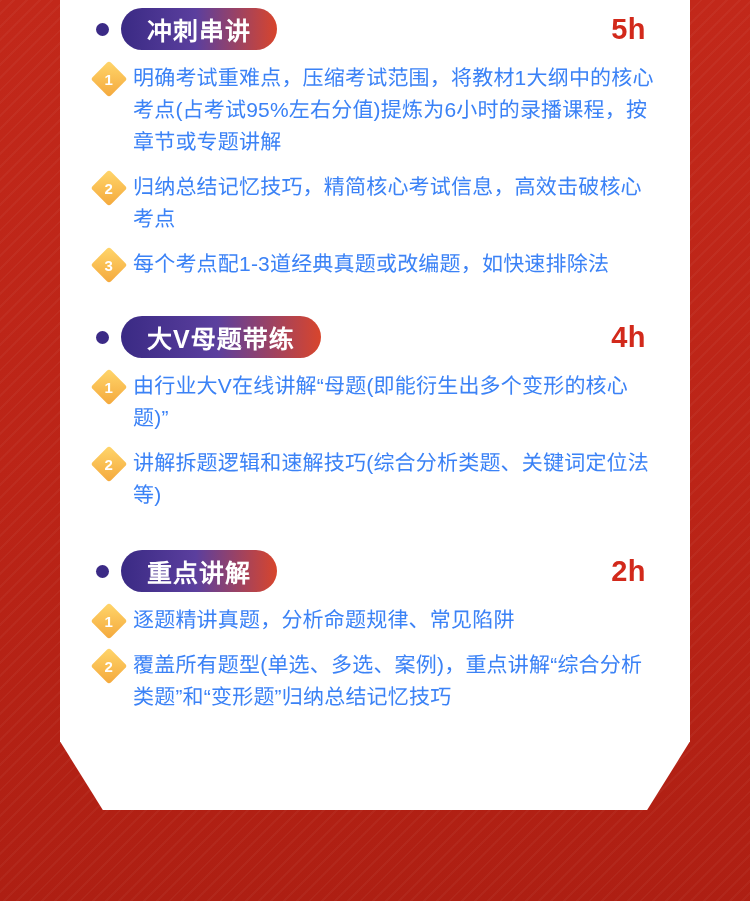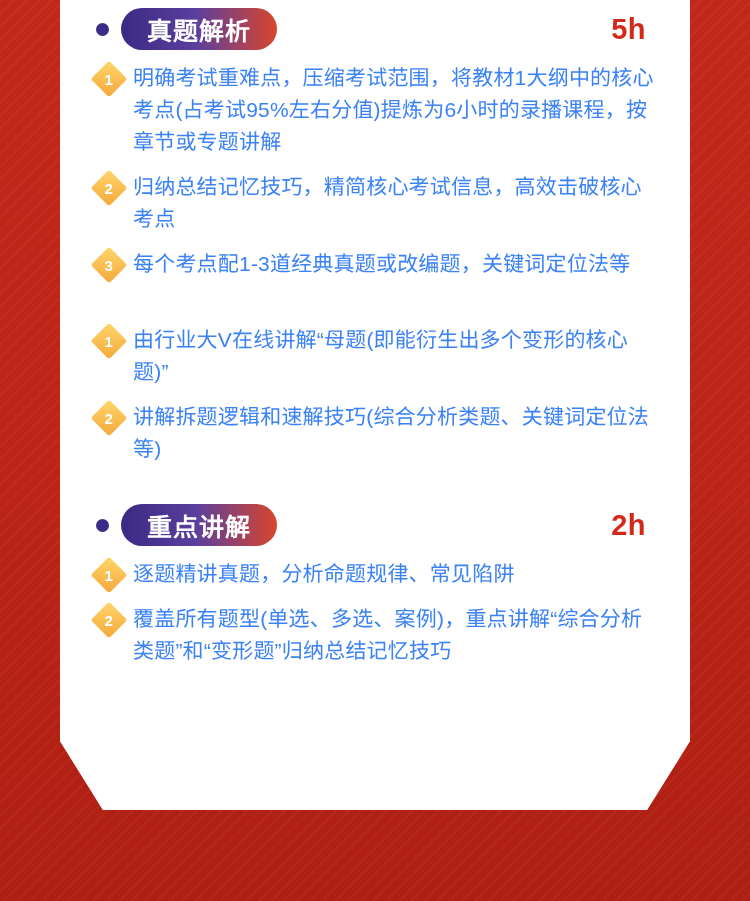--- a/index.html
+++ b/index.html
@@ -138,46 +138,51 @@
 <body>
 
 <div class="bg-texture"></div>
 
 <div class="card">
   <div class="card-inner">
 
     <div class="section sec-1">
       <div class="section-head">
         <span class="bullet-dot"></span>
-        <span class="tag">真题解析</span>
+        <span class="tag">冲刺串讲</span>
         <span class="hours">5h</span>
       </div>
       <ul class="items">
         <li class="item">
           <span class="num">
               <span>1</span>
             </span>
           <span class="item-text">明确考试重难点，压缩考试范围，将教材1大纲中的核心考点(占考试95%左右分值)提炼为6小时的录播课程，按章节或专题讲解</span>
         </li>
         <li class="item">
           <span class="num">
               <span>2</span>
             </span>
           <span class="item-text">归纳总结记忆技巧，精简核心考试信息，高效击破核心考点</span>
         </li>
         <li class="item">
           <span class="num">
               <span>3</span>
             </span>
-          <span class="item-text">每个考点配1-3道经典真题或改编题，关键词定位法等</span>
+          <span class="item-text">每个考点配1-3道经典真题或改编题，如快速排除法</span>
         </li>
       </ul>
     </div>
 
     <div class="section sec-2">
+      <div class="section-head">
+        <span class="bullet-dot"></span>
+        <span class="tag">大V母题带练</span>
+        <span class="hours">4h</span>
+      </div>
       <ul class="items">
         <li class="item">
           <span class="num">
               <span>1</span>
             </span>
           <span class="item-text">由行业大V在线讲解“母题(即能衍生出多个变形的核心题)”</span>
         </li>
         <li class="item">
           <span class="num">
               <span>2</span>

